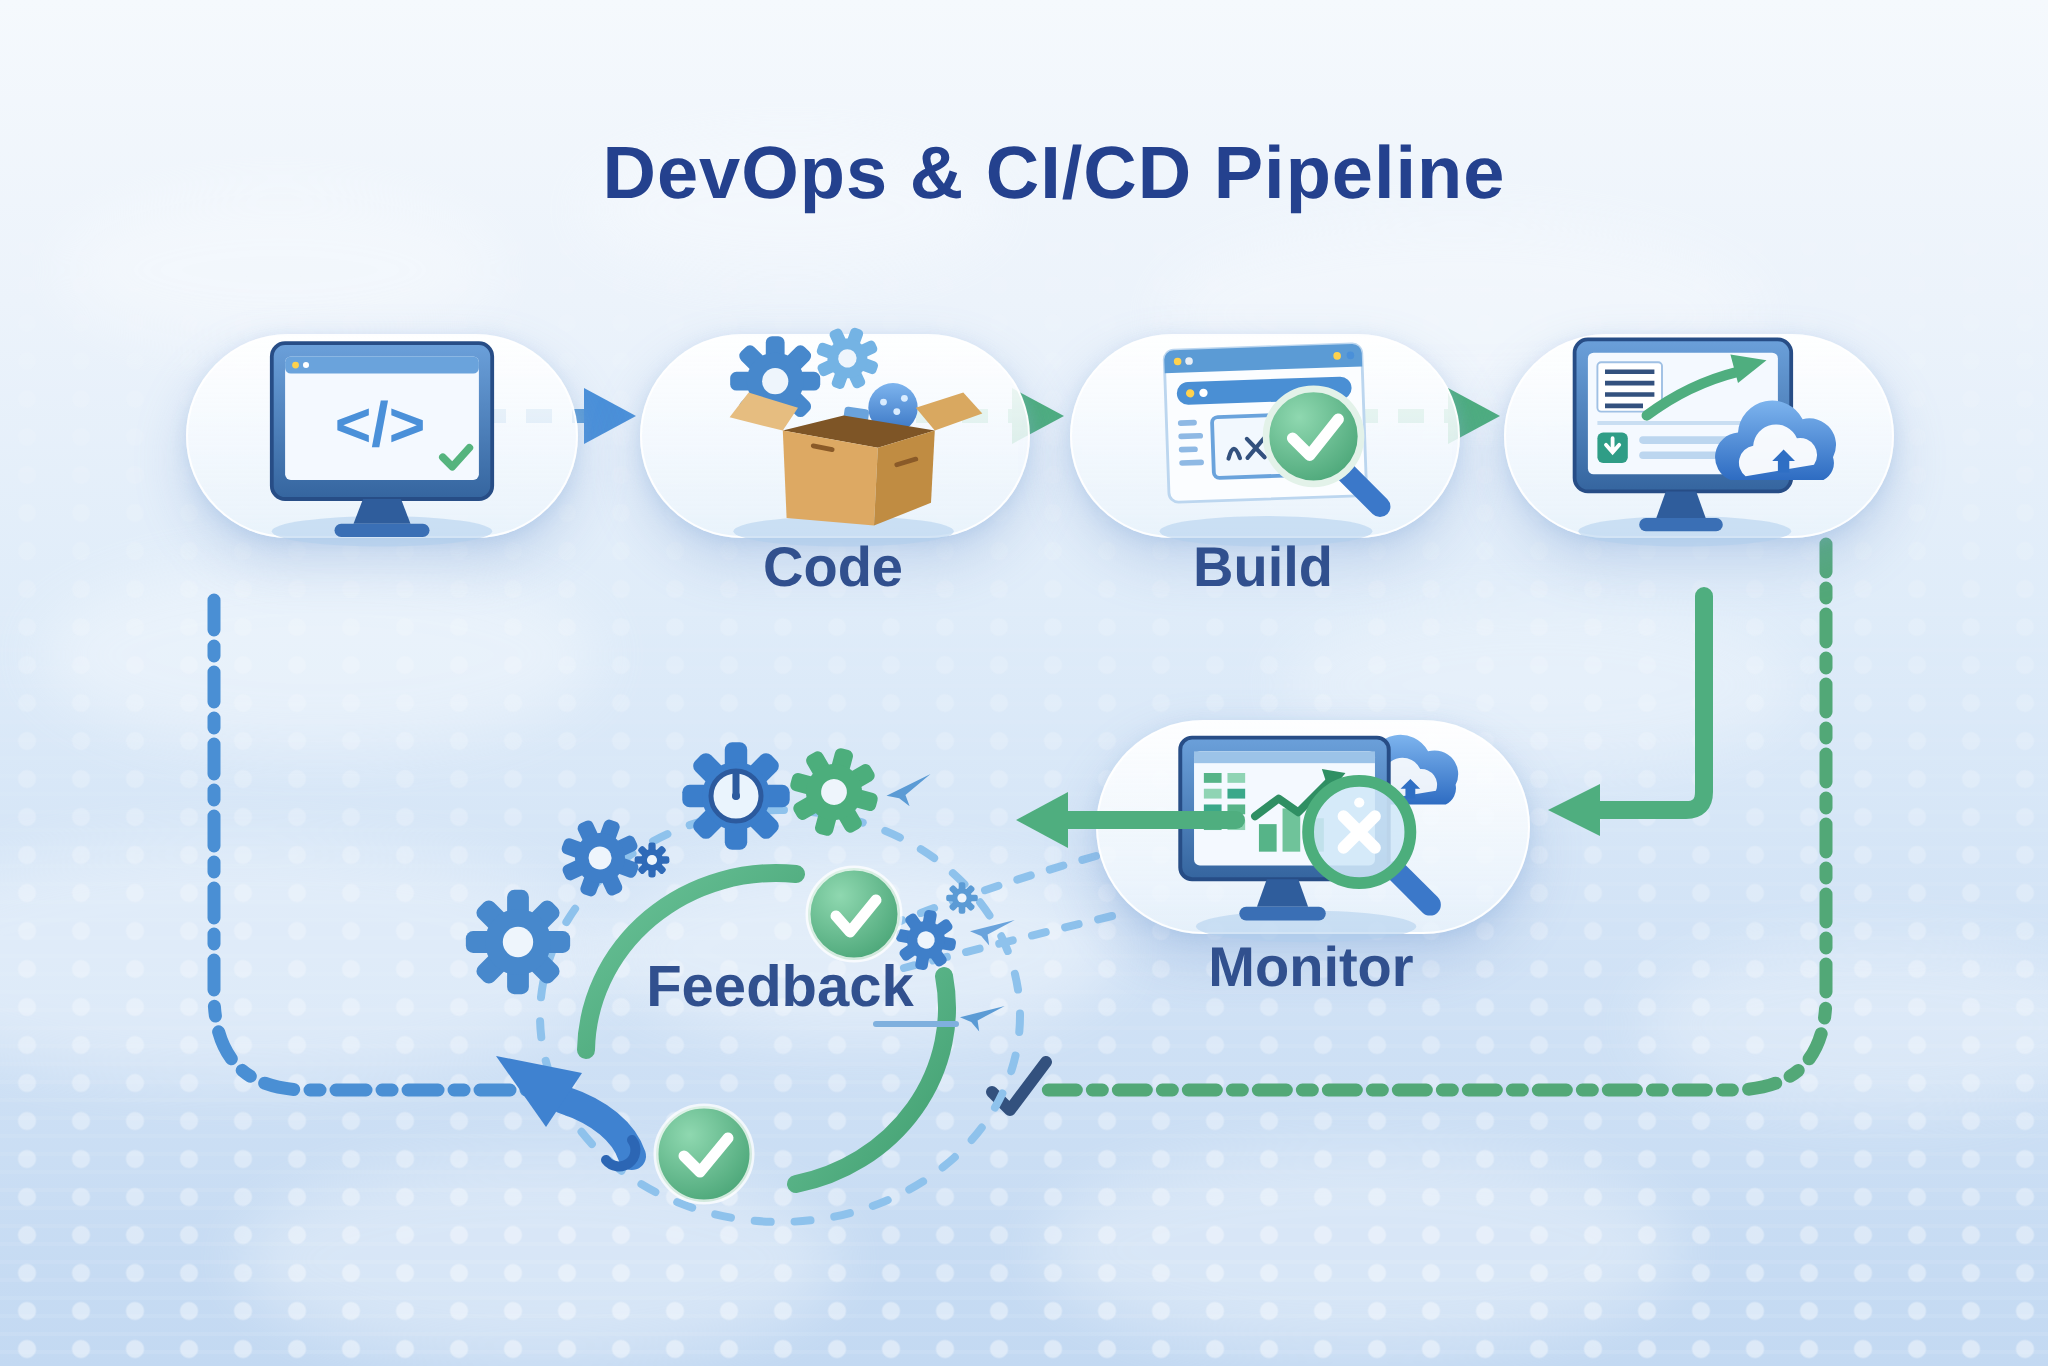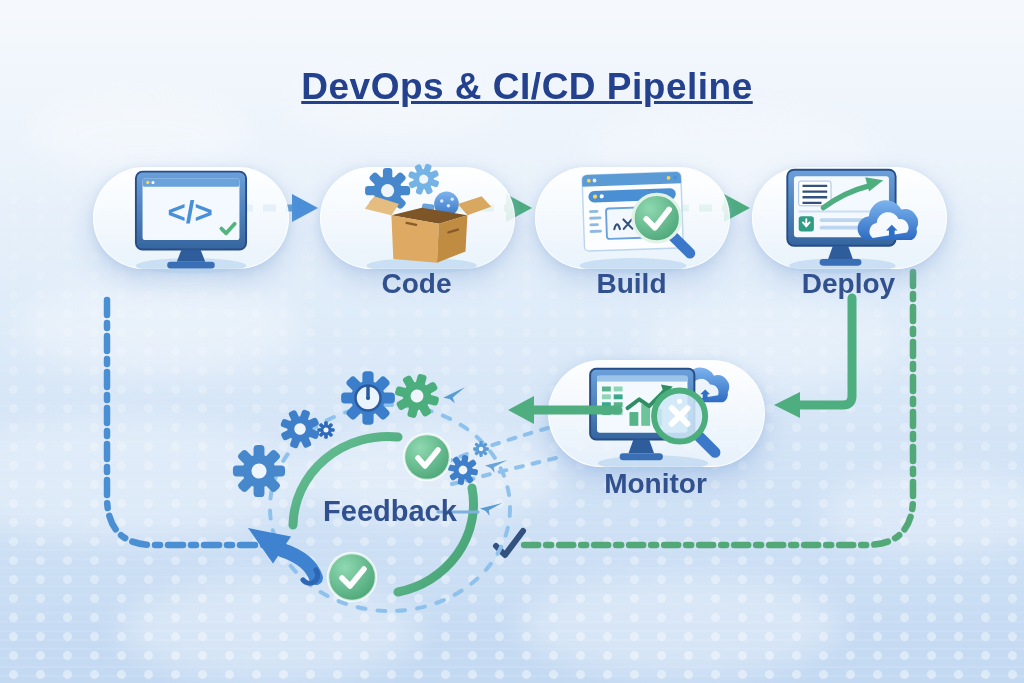--- a/index.html
+++ b/index.html
@@ -7,30 +7,30 @@
     background:linear-gradient(180deg,#f5f9fd 0%,#ecf3fb 22%,#dfecf9 45%,#d2e3f6 68%,#c3d9f2 100%);}
   .cloud{position:absolute;border-radius:50%;background:rgba(255,255,255,.6);filter:blur(14px);}
   #texture{position:absolute;inset:0;
     background-image:
       radial-gradient(circle,rgba(255,255,255,.5) 4px,rgba(255,255,255,0) 5px),
       repeating-linear-gradient(180deg,rgba(255,255,255,.10) 0 2px,rgba(255,255,255,0) 2px 9px);
     background-size:27px 19px,100% 100%;
     -webkit-mask-image:linear-gradient(180deg,rgba(0,0,0,0) 0%,rgba(0,0,0,.25) 40%,rgba(0,0,0,.85) 100%);
             mask-image:linear-gradient(180deg,rgba(0,0,0,0) 0%,rgba(0,0,0,.25) 40%,rgba(0,0,0,.85) 100%);}
   #title{position:absolute;left:0;right:0;top:66px;padding-left:30px;text-align:center;
-    font-size:37px;font-weight:700;color:#24418e;letter-spacing:.5px;text-decoration:underline;}
+    font-size:37px;font-weight:700;color:#24418e;letter-spacing:.5px;}
   .pill{position:absolute;height:100px;border-radius:999px;
     background:linear-gradient(180deg,rgba(255,255,255,.95),rgba(235,244,252,.78));
     border:1px solid rgba(255,255,255,.9);
     box-shadow:0 12px 26px rgba(125,160,210,.32),0 2px 8px rgba(150,185,225,.3);z-index:2;}
   .pill svg{position:absolute;left:50%;top:-4px;transform:translateX(-50%);overflow:visible;}
   .stage-label{position:absolute;text-align:center;font-size:28px;font-weight:700;
     color:#31508e;z-index:2;}
   #feedback-text{position:absolute;left:280px;top:477px;width:220px;text-align:center;
-    font-size:29px;font-weight:700;color:#31508e;line-height:34px;z-index:2;margin-top:17px;}
+    font-size:29px;font-weight:700;color:#31508e;line-height:34px;z-index:2;}
   svg.overlay{position:absolute;left:0;top:0;pointer-events:none;}
   #connector-layer{z-index:1;}
   #top-layer{z-index:3;}
 </style>
 </head>
 <body>
 
 <div id="canvas">
 
   <div class="cloud" style="left:30px;top:95px;width:220px;height:80px;opacity:.5"></div>
@@ -224,21 +224,20 @@
       <polygon points="96,14 115,17 100,29" fill="#4fae7f"></polygon>
       <g>
         <path d="M96 80 a13 13 0 0 1 4 -25 a18 18 0 0 1 34 -7 a14 14 0 0 1 16 20 a10 10 0 0 1 -5 12 Z" fill="url(#cloudG)"></path>
         <path d="M104 78 a9 9 0 0 1 4 -16 a12 12 0 0 1 23 -4 a9 9 0 0 1 9 14 Z" fill="#fff" opacity=".95"></path>
         <path d="M118 70 l6 -6 l6 6 h-3 v6 h-6 v-6 Z" fill="#2f6fc4"></path>
       </g>
       <path d="M62 86 L78 86 L83 100 L57 100 Z" fill="#2f5d9c"></path>
       <rect x="48" y="100" width="44" height="7" rx="3.5" fill="#3a6fb5"></rect>
     </svg>
   </div>
-  <div class="stage-label" style="left:752px;top:268px;width:193px">Deploy</div>
 
   <div class="pill" style="left:548px;top:360px;width:215px;height:105px">
     <svg width="158" height="118" viewBox="0 0 160 120">
       <ellipse cx="76" cy="108" rx="56" ry="8" fill="#aecdec" opacity=".55"></ellipse>
       <g>
         <path d="M104 46 a11 11 0 0 1 4 -21 a16 16 0 0 1 30 -6 a12 12 0 0 1 14 17 a9 9 0 0 1 -5 10 Z" fill="url(#cloudG)"></path>
         <path d="M112 44 a8 8 0 0 1 3 -13 a10 10 0 0 1 19 -3 a8 8 0 0 1 8 11 Z" fill="#fff" opacity=".9"></path>
         <path d="M124 38 l5 -5 l5 5 h-2.5 v5 h-5 v-5 Z" fill="#2f6fc4"></path>
       </g>
       <rect x="12" y="12" width="106" height="72" rx="6" fill="url(#frameG)" stroke="#274d86" stroke-width="2"></rect>

